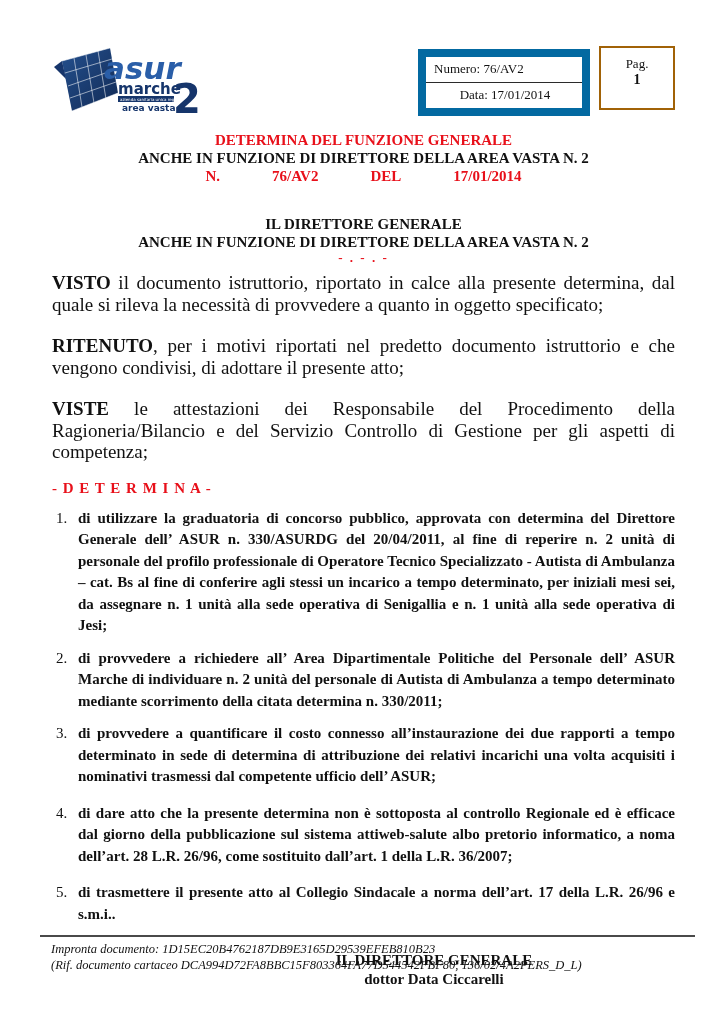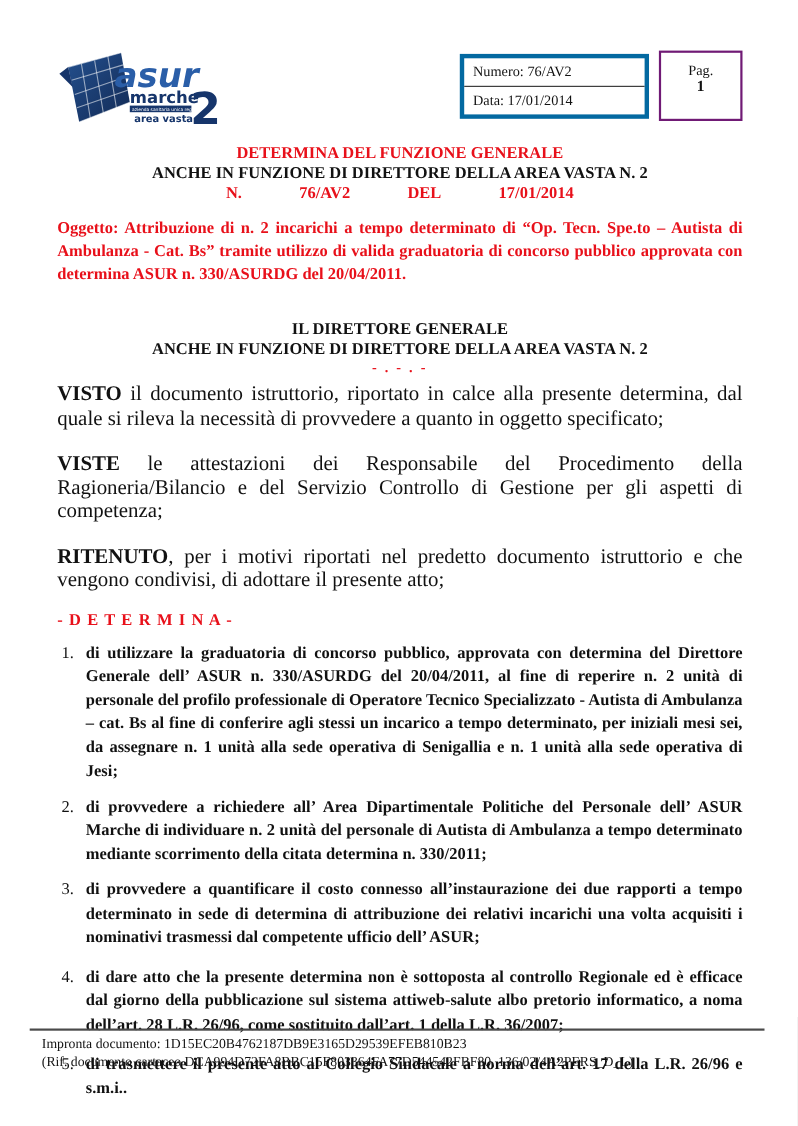--- a/index.html
+++ b/index.html
@@ -14,30 +14,30 @@
     overflow:hidden;
   }
   .content { padding:45px 50px 0 52px; }
 
   
   .header-row { display:flex; align-items:flex-start; height:72px; }
   .logo-wrap { width:150px; }
   .header-spacer { flex:1; }
   .meta-table {
     width:172px;
-    border:4px solid #0369a1;
+    border:8px solid #0369a1;
     font-size:13px;
     margin-top:4px;
     font-family:Liberation Serif, serif;
   }
   .meta-row { padding:4px 6px 5px 8px; }
-  .meta-row + .meta-row { border-top:1.5px solid #2b2b2b; }
+  .meta-row + .meta-row { border-top:1.5px solid #2b2b2b;text-align:center; }
   .pag-box {
     width:76px; height:64px;
-    border:2px solid #701a75;
+    border:2px solid #a16207;
     margin-left:9px; margin-top:1px;
     text-align:center;
     font-size:13px;
     padding-top:8px;
   }
   .pag-num { font-weight:bold; font-size:14px; }
 
   
   .title-block { text-align:center; margin-top:14px; font-weight:bold; font-size:15px; line-height:18px; }
   .red { color:#e8101a; }
@@ -79,23 +79,24 @@
     margin:26px 76px 0 auto;
     text-align:center;
     font-weight:bold;
     font-size:15px;
     line-height:19px;
   }
 
   
   .footer {
     position:absolute;
-    left:27px; right:30px; top:935px;
+    left:40px; right:30px; top:935px;
     border-top:2px solid #4a4a4a;
     padding-top:4px; padding-left:11px;
+    font-style:italic;
     font-size:12.5px;
     line-height:16px;
     color:#111;
   }
 
   .logo-svg { display:block; }
 </style>
 </head>
 <body>
 
@@ -141,31 +142,30 @@
       <div class="red">DETERMINA DEL FUNZIONE GENERALE</div>
       <div>ANCHE IN FUNZIONE DI DIRETTORE DELLA AREA VASTA N. 2</div>
     </div>
     <div class="title-line3 red">
       <span>N.</span>
       <span>76/AV2</span>
       <span>DEL</span>
       <span>17/01/2014</span>
     </div>
 
-    <div class="oggetto">Oggetto: Attribuzione di n. 2 incarichi a tempo determinato di “Op. Tecn. Spe.to – Autista di Ambulanza - Cat. Bs” tramite utilizzo di valida graduatoria di concorso pubblico approvata con determina ASUR n. 330/ASURDG del 20/04/2011.</div>
 
     <div class="center-head">
       <div>IL DIRETTORE GENERALE</div>
       <div>ANCHE IN FUNZIONE DI DIRETTORE DELLA AREA VASTA N. 2</div>
     </div>
     <div class="separator">- . - . -</div>
 
     <div class="para"><span class="lead">VISTO</span><span> il documento istruttorio, riportato in calce alla presente determina, dal quale si rileva la necessità di provvedere a quanto in oggetto specificato;</span></div>
+    <div class="para"><span class="lead">RITENUTO</span><span>, per i motivi riportati nel predetto documento istruttorio e che vengono condivisi, di adottare il presente atto;</span></div>
     <div class="para"><span class="lead">VISTE</span><span> le attestazioni dei Responsabile del Procedimento della Ragioneria/Bilancio e del Servizio Controllo di Gestione per gli aspetti di competenza;</span></div>
-    <div class="para"><span class="lead">RITENUTO</span><span>, per i motivi riportati nel predetto documento istruttorio e che vengono condivisi, di adottare il presente atto;</span></div>
 
     <div class="determina-head">- D E T E R M I N A -</div>
 
     <div class="dlist">
       <div class="ditem">
         <span class="num">1.</span>
         <span class="txt">di utilizzare la graduatoria di concorso pubblico, approvata con determina del Direttore Generale dell’ ASUR n. 330/ASURDG del 20/04/2011, al fine di reperire n. 2 unità di personale del profilo professionale di Operatore Tecnico Specializzato - Autista di Ambulanza – cat. Bs al fine di conferire agli stessi un incarico a tempo determinato, per iniziali mesi sei, da assegnare n. 1 unità alla sede operativa di Senigallia e n. 1 unità alla sede operativa di Jesi;</span>
       </div>
       <div class="ditem">
         <span class="num">2.</span>

